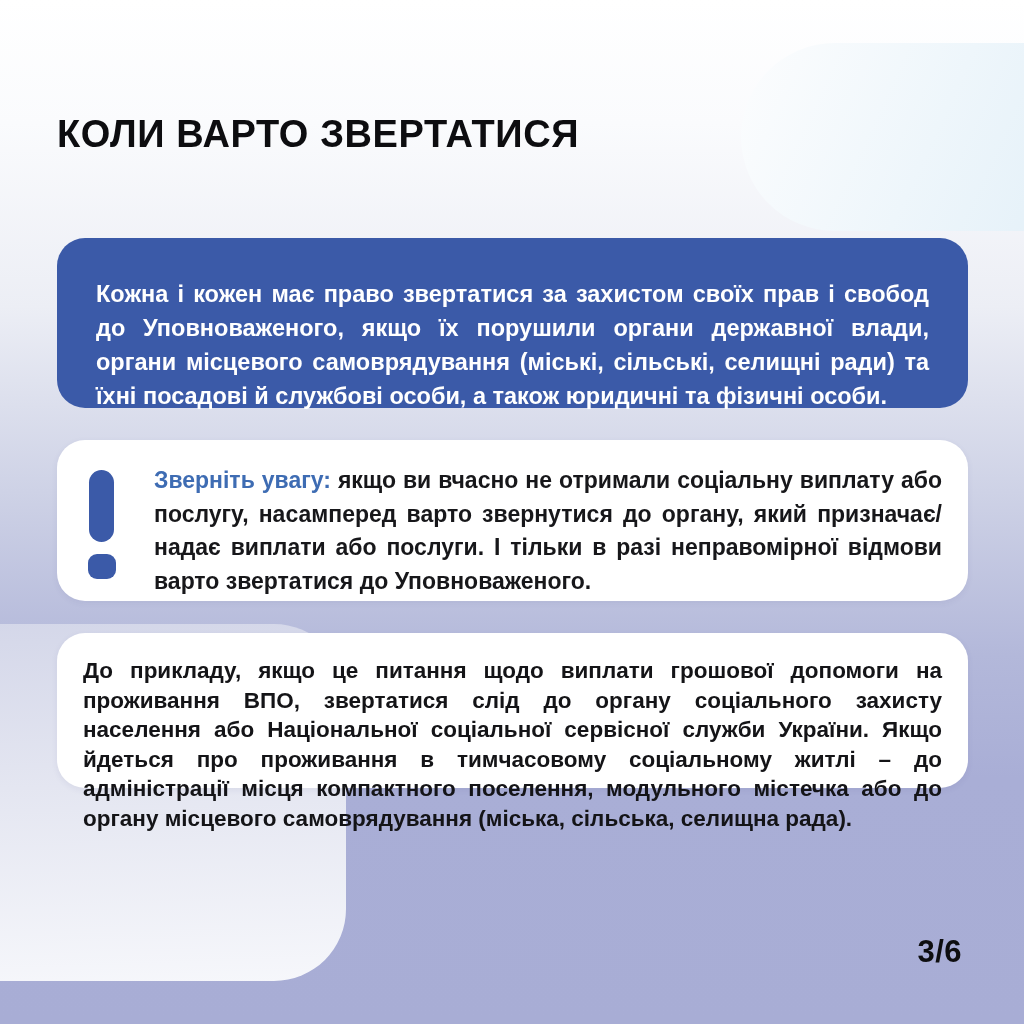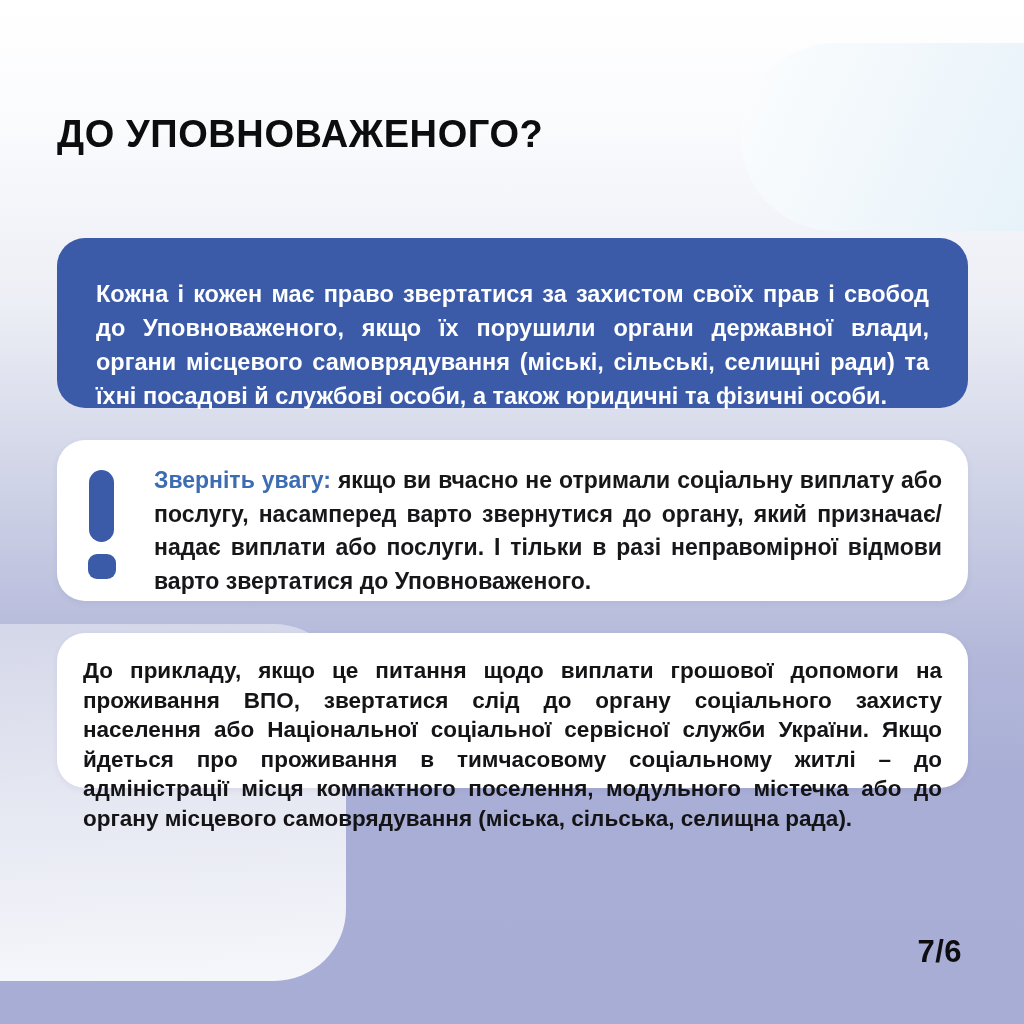--- a/index.html
+++ b/index.html
@@ -128,34 +128,34 @@
 </style>
 </head>
 <body>
 
 <div class="page">
 
   <div class="shape-top-right"></div>
   <div class="shape-bottom-left"></div>
 
   <h1 class="title" style="margin:0;">
-    <div>ДО УПОВНОВАЖЕНОГО?</div>
+    <div>КОЛИ ВАРТО ЗВЕРТАТИСЯ</div>
   </h1>
 
   <div class="card card-intro">
     <p>Кожна і кожен має право звертатися за захистом своїх прав і свобод до Уповноваженого, якщо їх порушили органи державної влади, органи місцевого самоврядування (міські, сільські, селищні ради) та їхні посадові й службові особи, а також юридичні та фізичні особи.</p>
   </div>
 
   <div class="card card-attention">
     <div class="excl-icon">
       <div class="excl-bar"></div>
       <div class="excl-dot"></div>
     </div>
     <p class="attention-text"><span class="attention-label">Зверніть увагу:</span><span> якщо ви вчасно не отримали соціальну виплату або послугу, насамперед варто звернутися до органу, який призначає/надає виплати або послуги. І тільки в разі неправомірної відмови варто звертатися до Уповноваженого.</span></p>
   </div>
 
   <div class="card card-example">
     <p>До прикладу, якщо це питання щодо виплати грошової допомоги на проживання ВПО, звертатися слід до органу соціального захисту населення або Національної соціальної сервісної служби України. Якщо йдеться про проживання в тимчасовому соціальному житлі – до адміністрації місця компактного поселення, модульного містечка або до органу місцевого самоврядування (міська, сільська, селищна рада).</p>
   </div>
 
-  <div class="page-number">7/6</div>
+  <div class="page-number">3/6</div>
 
 </div>
 
 </body></html>

